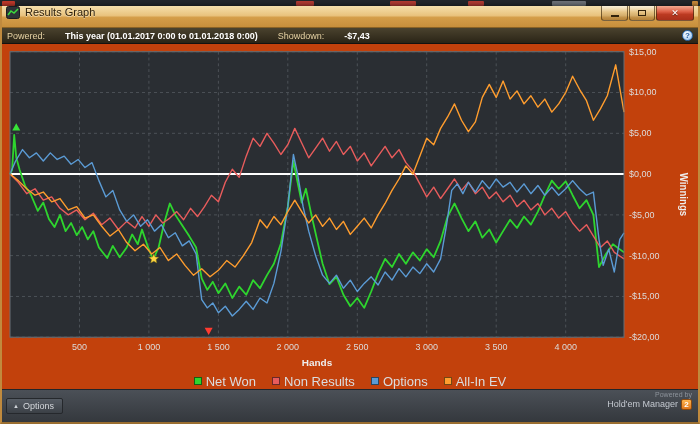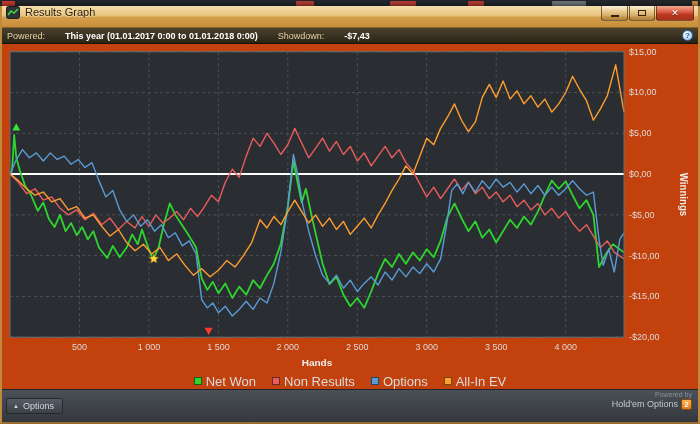--- a/index.html
+++ b/index.html
@@ -166,20 +166,20 @@
     </div>
 
     <div class="statusbar">
       <div class="options-btn">
         <span class="options-arrow">▲</span>
         <span>Options</span>
       </div>
       <div class="powered">
         <div class="powered-by">Powered by</div>
         <div class="brand-row">
-          <span class="brand">Hold'em Options</span>
+          <span class="brand">Hold'em Manager</span>
           <span class="badge">2</span>
         </div>
       </div>
     </div>
 
   </div>
 </div>
 
 </body></html>

